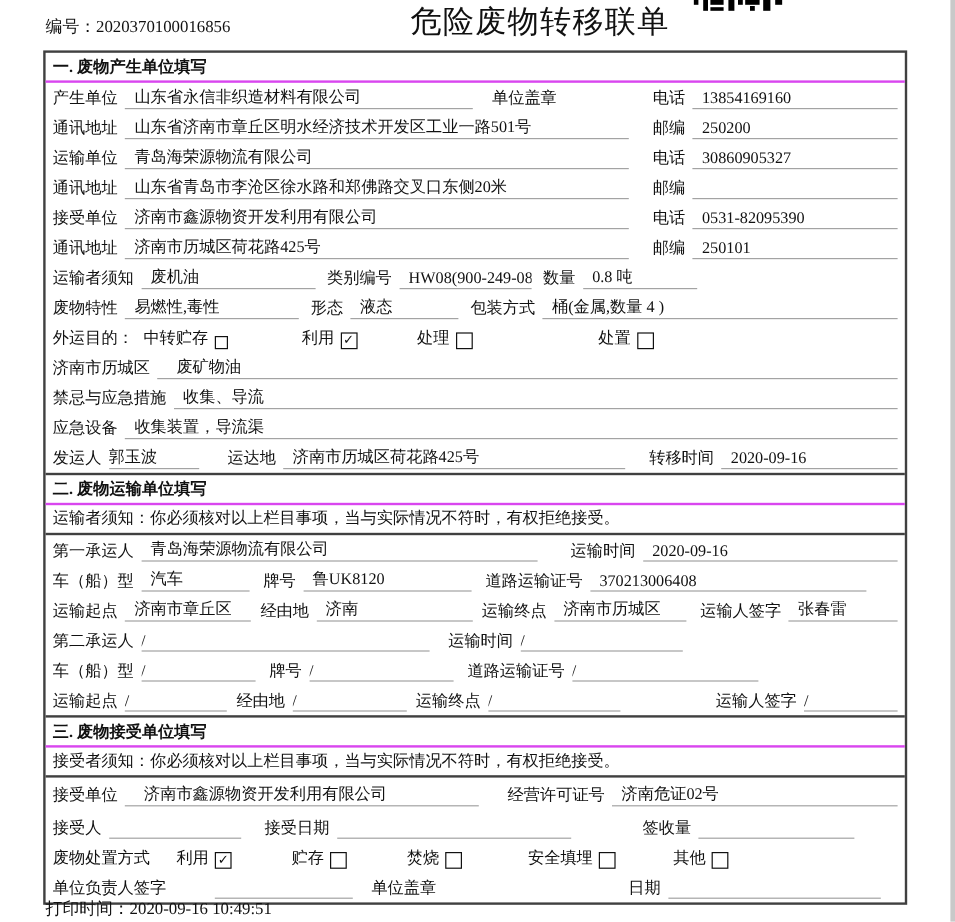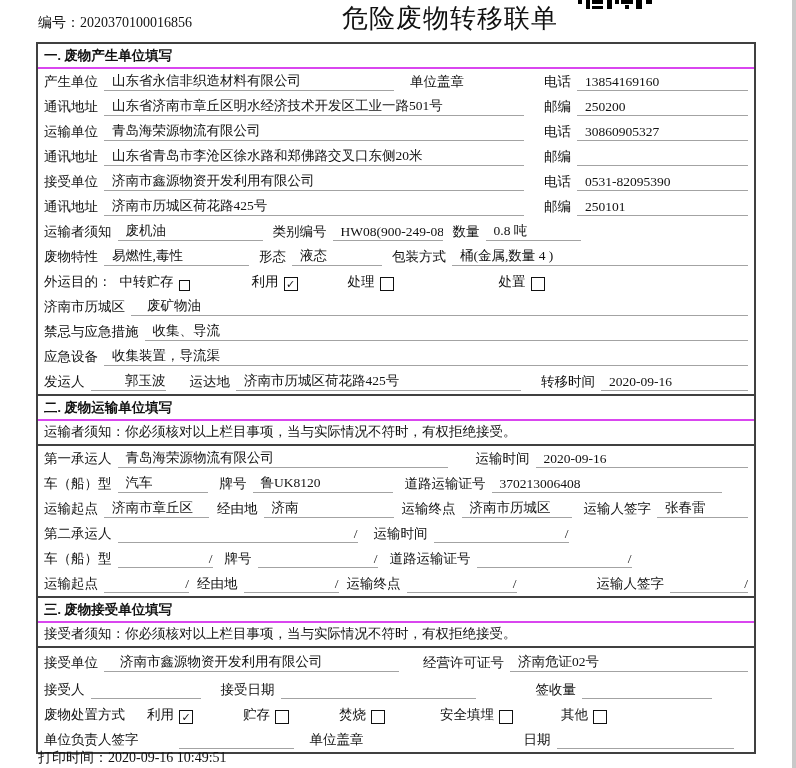--- a/index.html
+++ b/index.html
@@ -21,21 +21,21 @@
   .sec.mid{border-top:2px solid #404040}
   .row{display:flex;align-items:flex-end;height:25px;padding:0 6px 3px 6px;
     font-size:13.5px;box-sizing:border-box;white-space:nowrap}
   .row.tall{height:27px}
   .notice{border-bottom:2px solid #404040;align-items:center;padding-top:2px}
   .grp{display:flex;align-items:flex-end;flex:none}
   .w500{width:500px}
   .lbl{flex:none;white-space:nowrap}
   .val{border-bottom:1px solid #a3a3a3;margin-left:6px;padding-left:8px;
     box-sizing:border-box;flex:none;white-space:nowrap;overflow:hidden}
-  .ctr{text-align:right;padding-left:0}
+  .ctr{text-align:left;padding-left:0}
   .grow{flex:1}
   .sp{flex:1}
   .ml8{margin-left:8px}.ml10{margin-left:10px}.ml12{margin-left:12px}
   .ml16{margin-left:16px}.ml20{margin-left:20px}.ml24{margin-left:24px}
   .ml28{margin-left:28px}.ml60{margin-left:60px}.ml80{margin-left:80px}
   .ml160{margin-left:160px}
   .cb{display:inline-block;width:12px;height:12px;border:1px solid #111;
     margin-left:5px;font-size:11px;line-height:12px;text-align:center;
     vertical-align:-1px;flex:none}
   .cb.sm{width:9px;height:9px;line-height:9px;vertical-align:0}

